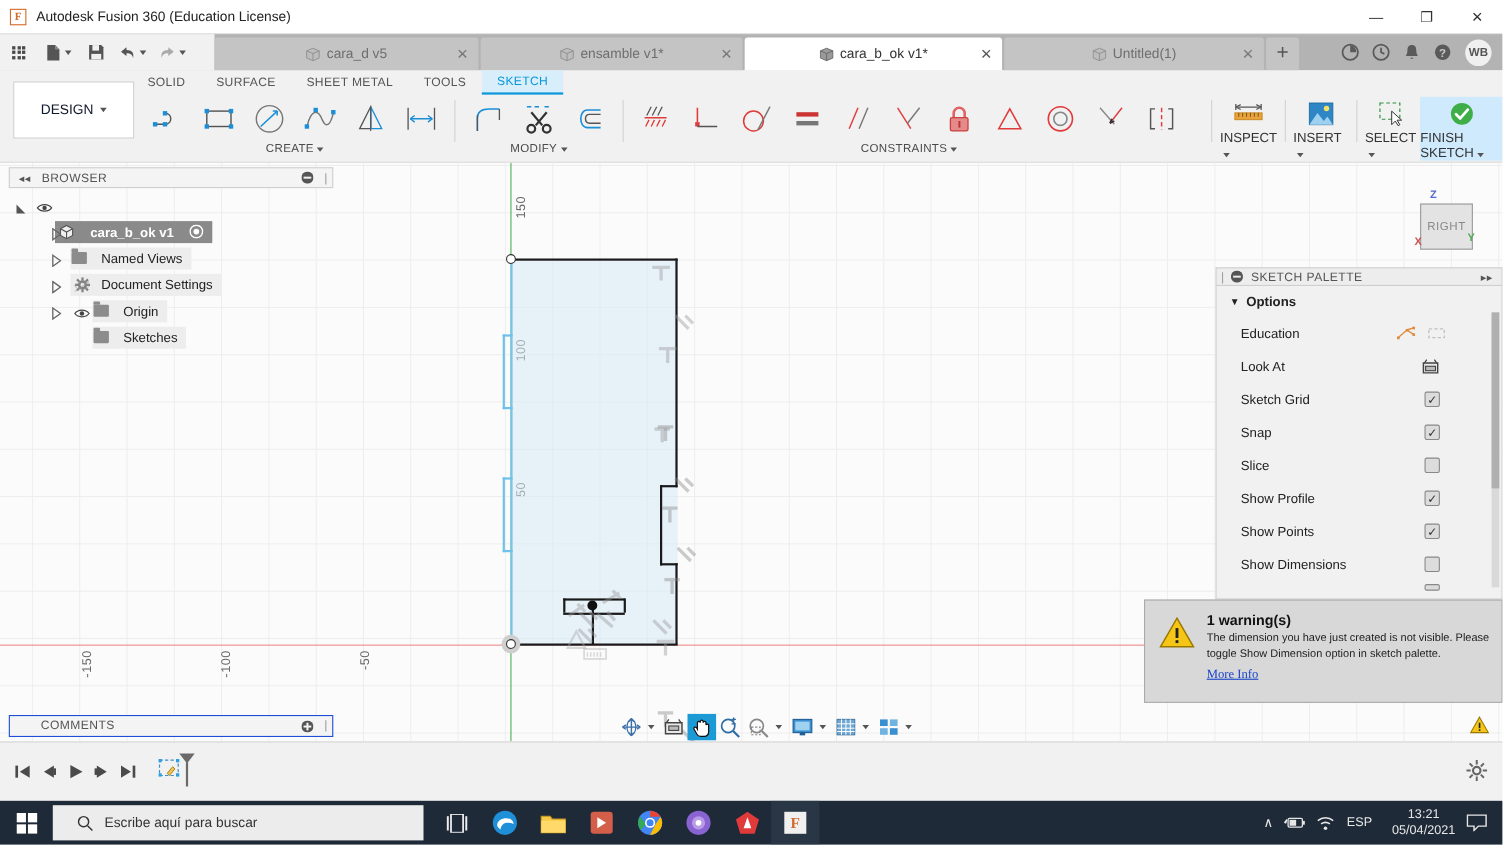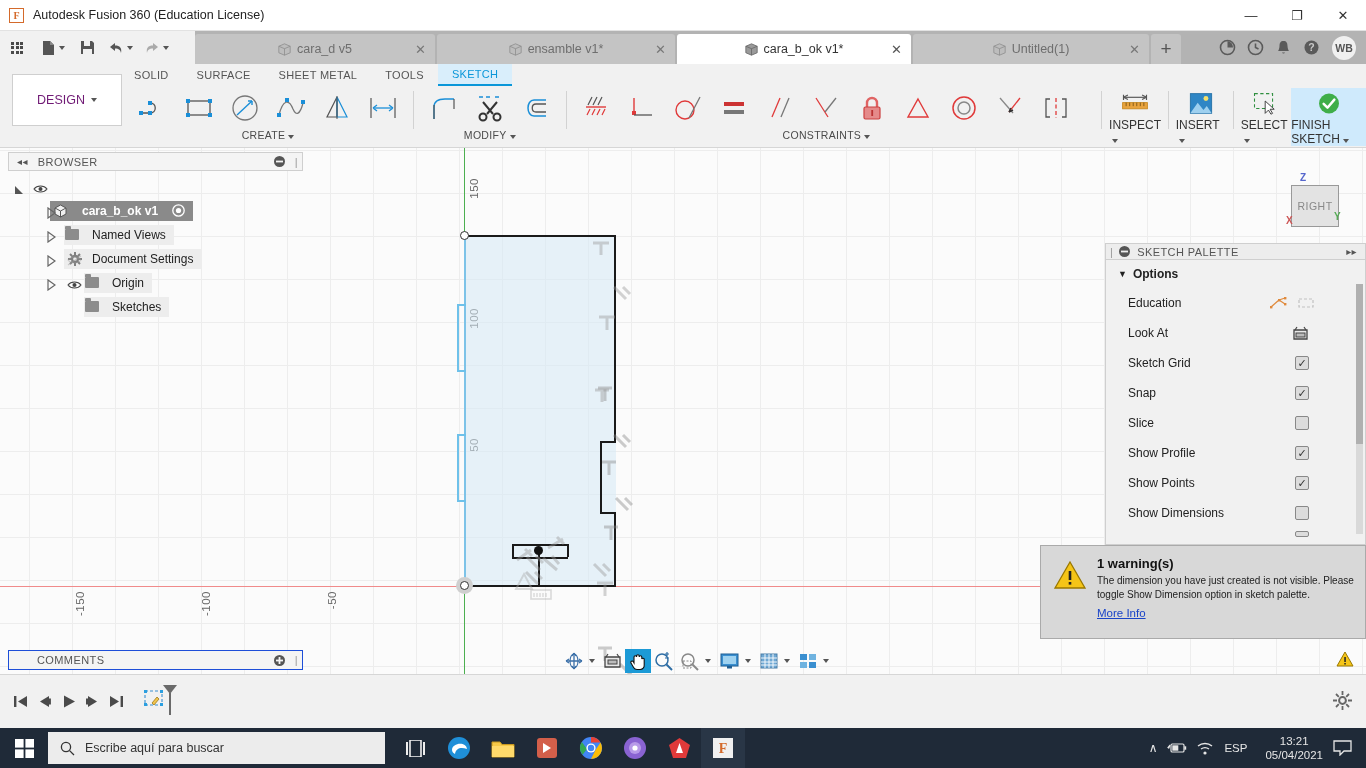--- a/index.html
+++ b/index.html
@@ -50,21 +50,21 @@
      justify-content:center; color:#5a5a5a; }
   #avatar { width:24px; height:24px; border-radius:50%; background:#f0f0f0; color:#555;
      font-size:10.5px; font-weight:bold; display:flex; align-items:center; justify-content:center;
      margin-left:8px; margin-right:4px;}
 
   
   #ribbon { position:absolute; left:0; top:64px; width:1366px; height:84px; background:#f1f1f1;
     border-bottom:1px solid #d6d6d6; }
   #designbox { position:absolute; left:12px; top:10px; width:110px; height:52px;
     background:#fff; border:1px solid #cfcfcf; display:flex; align-items:center;
-    justify-content:center; font-size:12.5px; color:#701a75; }
+    justify-content:center; font-size:12.5px; color:#0f172a; }
   #ribbon-tabs { position:absolute; left:120px; top:0; height:22px; display:flex;justify-content:flex-end; }
   .rtab { height:22px; padding:0 14px; font-size:11px; letter-spacing:.3px; color:#555;
     display:flex; align-items:center; }
   .rtab.active { color:#0a97d9; border-bottom:2px solid #0a97d9; background:#d9eefb; }
 
   #toolstrip { position:absolute; left:130px; top:24px; right:0; height:58px; display:flex; }
   .tgroup { display:flex; flex-direction:column; position:relative; }
   .tgroup .icons { display:flex; align-items:flex-end; height:40px; }
   .tgroup .glabel { text-align:center; font-size:10.5px; color:#4a4a4a; letter-spacing:.3px;
     margin-top:1px; }
@@ -142,38 +142,38 @@
     margin-right:56px; display:flex; align-items:center; justify-content:center;
     font-size:11px; color:#333; }
   #pal-scroll { position:absolute; right:2px; top:24px; width:7px; height:250px; background:#d9d9d9; }
   #pal-thumb { width:7px; height:160px; background:#b0b0b0; }
 
   
   #warning { position:absolute; left:1040px; top:545px; width:326px; height:94px;
     background:#d8d8d8; border:1px solid #aaa; }
   #warn-title { font-size:13px; font-weight:bold; color:#111; }
   #warn-body { font-size:10px; color:#222; line-height:14px; }
-  #warn-link { font-size:11.5px; color:#1a44c8; text-decoration:underline; }
+  #warn-link { font-size:11.5px; color:#1a44c8; text-decoration:underline;font-family:Liberation Serif, serif; }
 
   
   #navbar { position:absolute; left:561px; top:648px; height:26px; display:flex; align-items:center; }
   .nitem { height:24px; display:flex; align-items:center; justify-content:center; padding:0 3px; }
   .nitem.on { background:#1c9ad6; }
 
   
   #timeline { position:absolute; left:0; top:674px; width:1366px; height:54px;
     background:#f1f1f1; border-top:1px solid #d6d6d6; }
   .tlbtn { width:24px; height:28px; display:flex; align-items:center; justify-content:center;
     color:#4a4a4a; }
 
   
   #taskbar { position:absolute; left:0; top:728px; width:1366px; height:40px; background:#1f2a38; }
   #startbtn { width:48px; height:40px; display:flex; align-items:center; justify-content:center; }
   #searchbox { position:absolute; left:48px; top:4px; width:337px; height:32px; background:#ececec;
-    display:flex; align-items:center; }
+    display:flex; align-items:center;padding-left:10px; }
   #searchtext { font-size:12.5px; color:#333; margin-left:10px; }
   .tbicon { width:44px; height:40px; display:flex; align-items:center; justify-content:center; }
   #tray { position:absolute; right:0; top:0; height:40px; display:flex; align-items:center;
     color:#e6e6e6; font-size:11.5px; }
   #clock { text-align:center; line-height:14px; margin:0 10px; }
 </style>
 </head>
 <body>
 
 <div id="titlebar">

